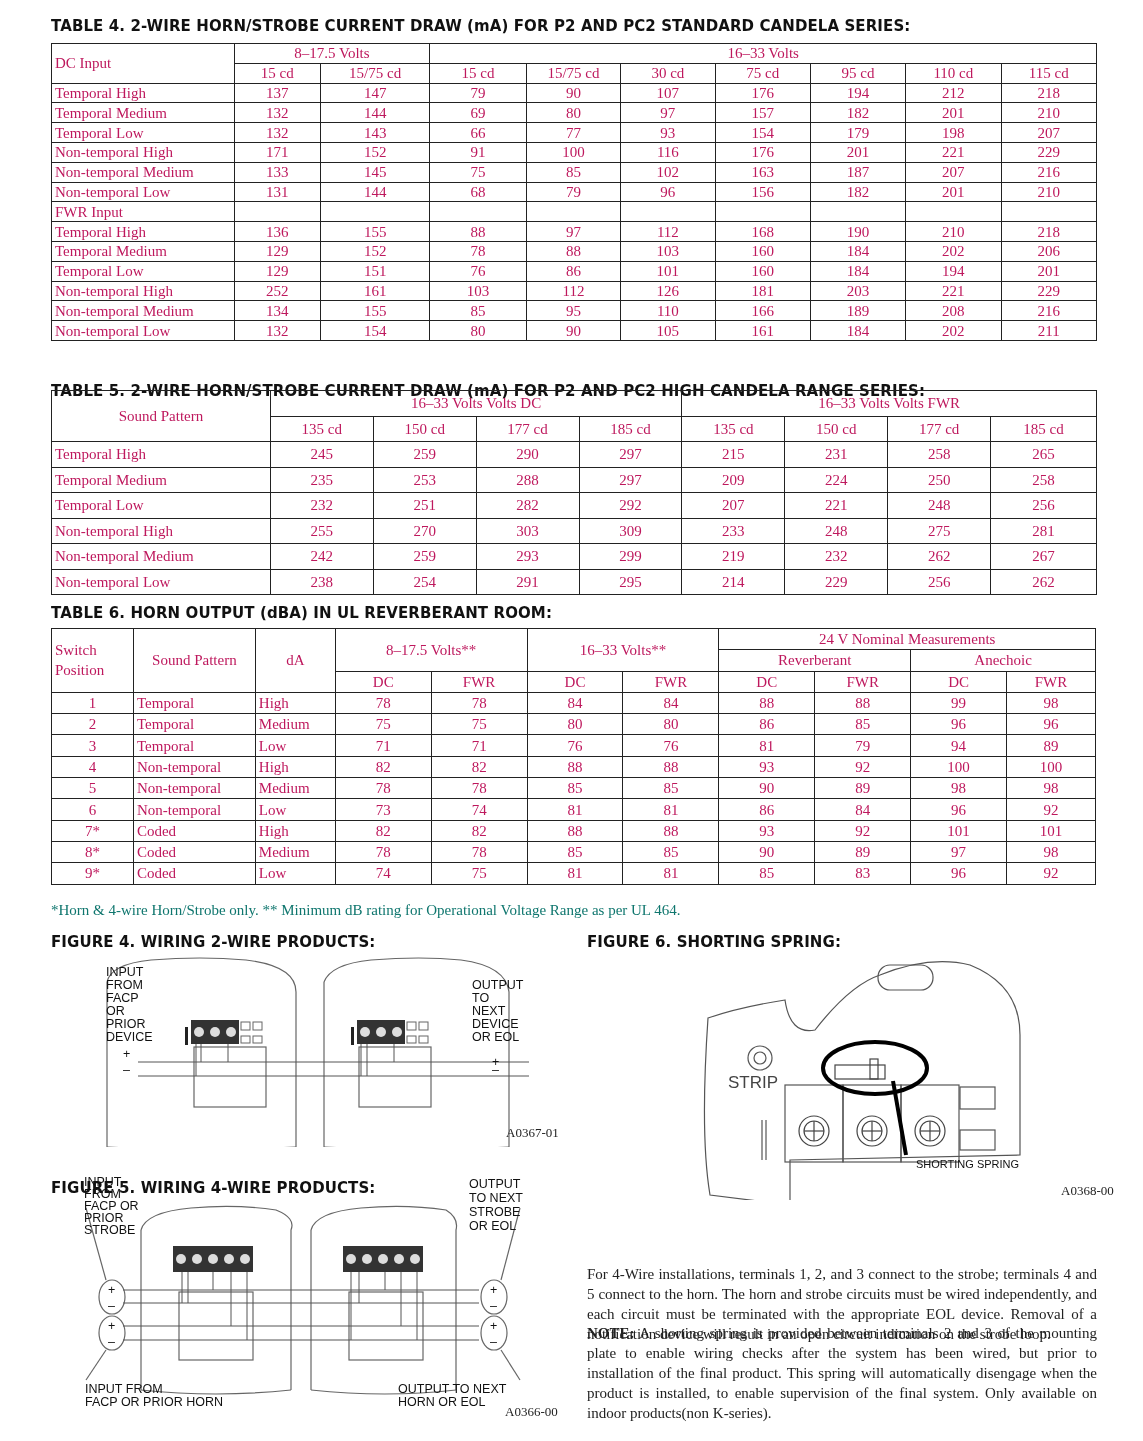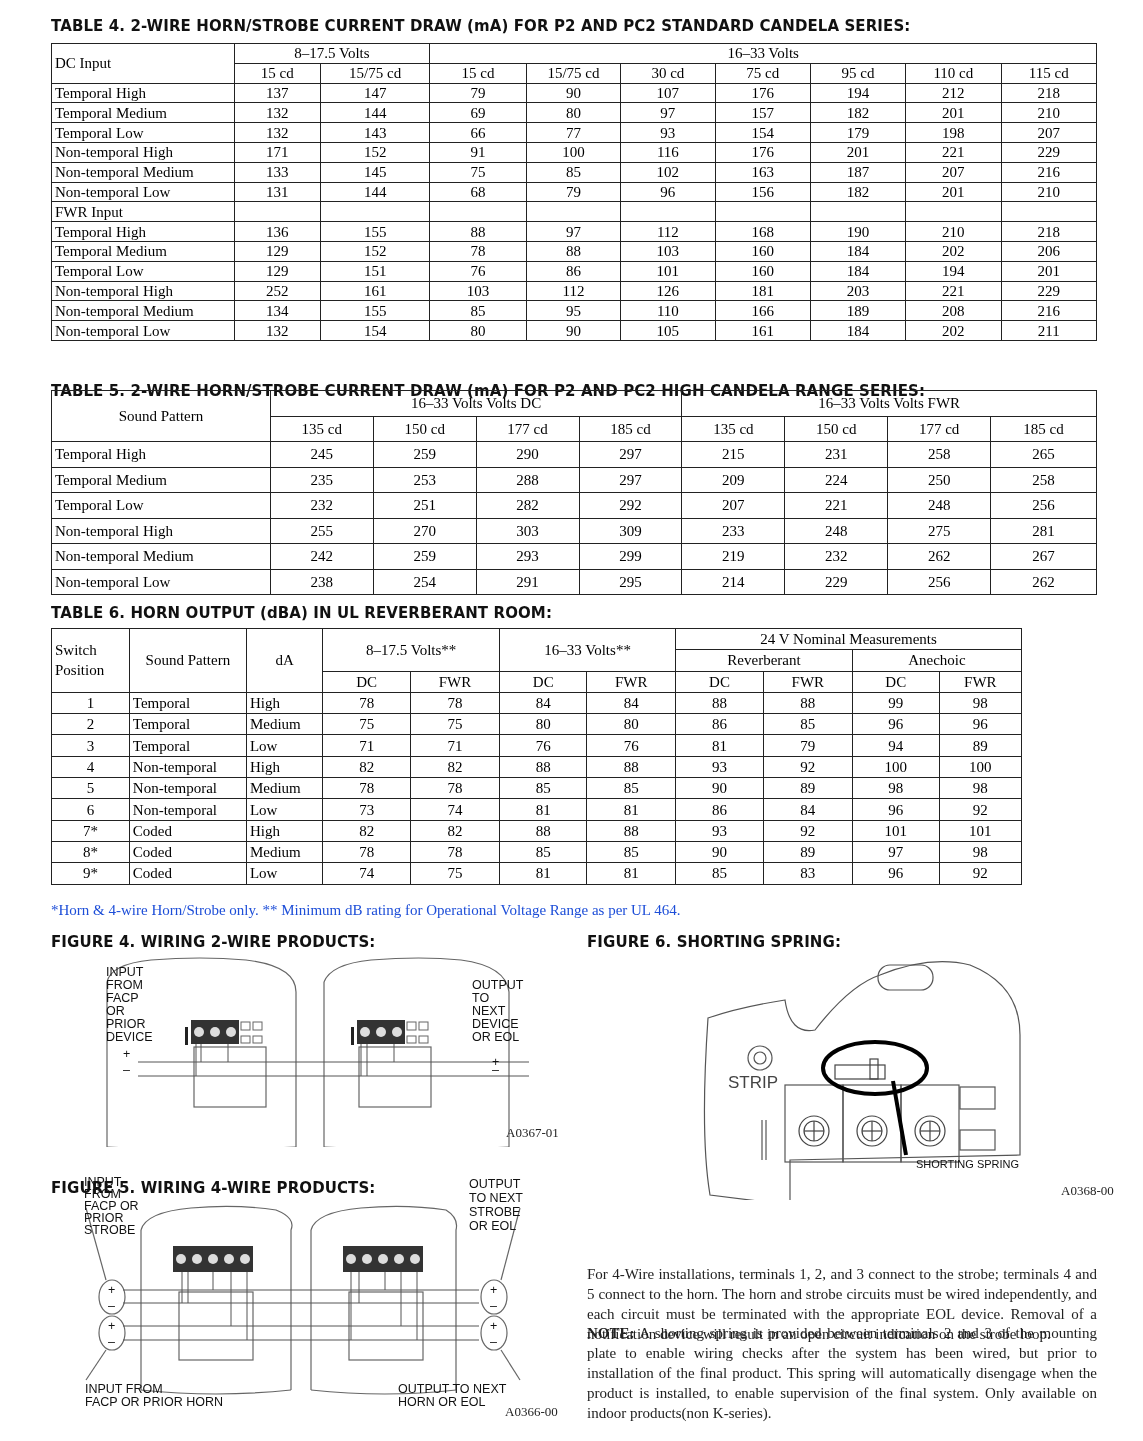--- a/index.html
+++ b/index.html
@@ -1,27 +1,27 @@
 <!DOCTYPE html>
 <html><head>
 <meta charset="utf-8">
 <style>
   html, body { margin: 0; padding: 0; background: #ffffff; }
   body { width: 1143px; height: 1441px; position: relative; overflow: hidden; color: #111; font-family: "Liberation Serif", "DejaVu Serif", serif; }
   .heading { position: absolute; font-family: "DejaVu Sans", "Liberation Sans", sans-serif; font-weight: bold; font-size: 15px; letter-spacing: 0.1px; color: #111; white-space: nowrap; }
-  table.dt { position: absolute; border-collapse: collapse; font-family: "Liberation Serif", "DejaVu Serif", serif; font-size: 15px; color: #000000; }
+  table.dt { position: absolute; border-collapse: collapse; font-family: "Liberation Serif", "DejaVu Serif", serif; font-size: 15px; color: #be185d; }
   table.dt td, table.dt th { border: 1px solid #222; padding: 0 3px; font-weight: normal; text-align: center; white-space: nowrap; }
   table.dt td.lbl, table.dt th.lbl { text-align: left; }
   #t4 { left: 51px; top: 43px; width: 1046px; }
   #t4 td, #t4 th { height: 18.8px; line-height: 16px; }
   #t5 { left: 51px; top: 390px; width: 1046px; }
   #t5 td, #t5 th { height: 24.5px; line-height: 20px; }
-  #t6 { left: 51px; top: 628px; width: 971px; }
+  #t6 { left: 51px; top: 628px; width: 1045px; }
   #t6 td, #t6 th { height: 20.3px; line-height: 18px; }
-  .footnote { position: absolute; left: 51px; top: 902px; font-size: 15px; color: #1d4ed8; white-space: nowrap; }
+  .footnote { position: absolute; left: 51px; top: 902px; font-size: 15px; color: #0f766e; white-space: nowrap; }
   .fig { position: absolute; }
   .fig svg { display: block; }
   .figlabel { font-family: "Liberation Sans", "DejaVu Sans", sans-serif; font-size: 12.5px; fill: #111; }
   .figcode { font-family: "Liberation Serif", serif; font-size: 13px; fill: #222; }
   .para { position: absolute; left: 587px; width: 510px; font-size: 15px; line-height: 20px; color: #222; text-align: justify; }
   .para b { font-weight: bold; }
 </style>
 </head>
 <body>
 

